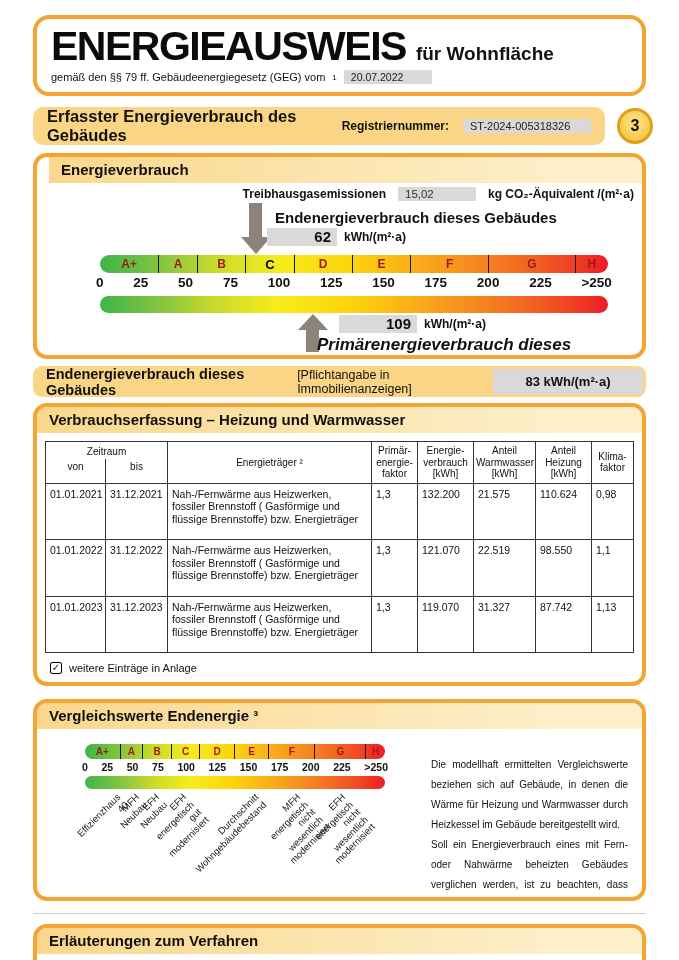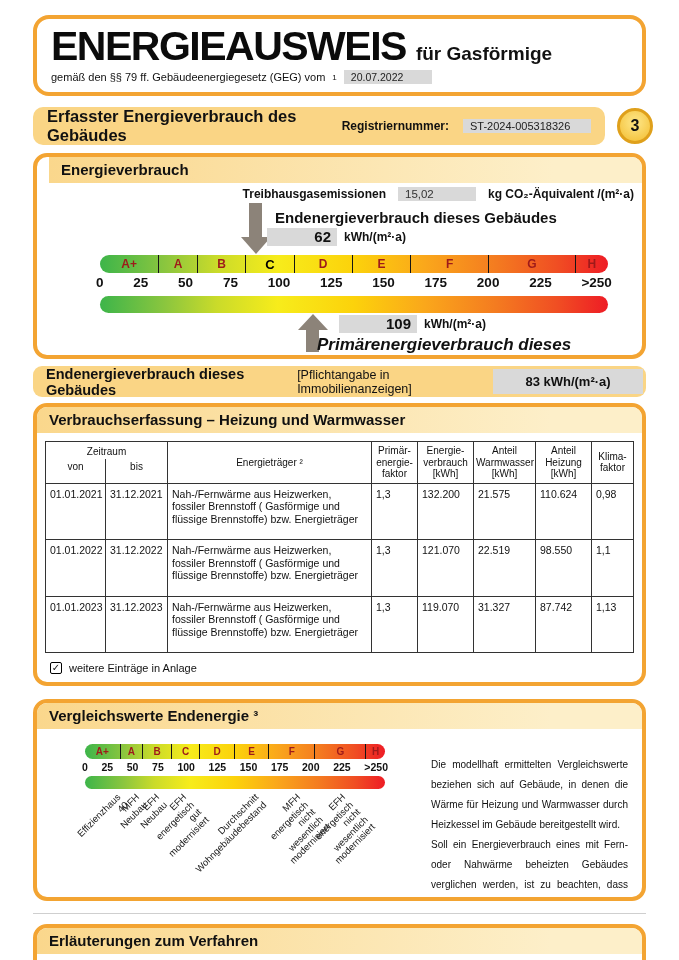--- a/index.html
+++ b/index.html
@@ -117,21 +117,21 @@
   sup { font-size:8px; }
 </style>
 </head>
 <body>
 
 <div class="page">
 
   <div class="titlebox block">
     <div class="title-row">
       <span class="main-title">ENERGIEAUSWEIS</span>
-      <span class="sub-title">für Gasförmige</span>
+      <span class="sub-title">für Wohnfläche</span>
     </div>
     <div class="law-row">
       <span>gemäß den §§ 79 ff. Gebäudeenergiegesetz (GEG) vom</span>
         <sup>1</sup>
       <span class="graybox date-box">20.07.2022</span>
     </div>
   </div>
 
   <div class="banner-row block">
     <div class="banner-bar">

